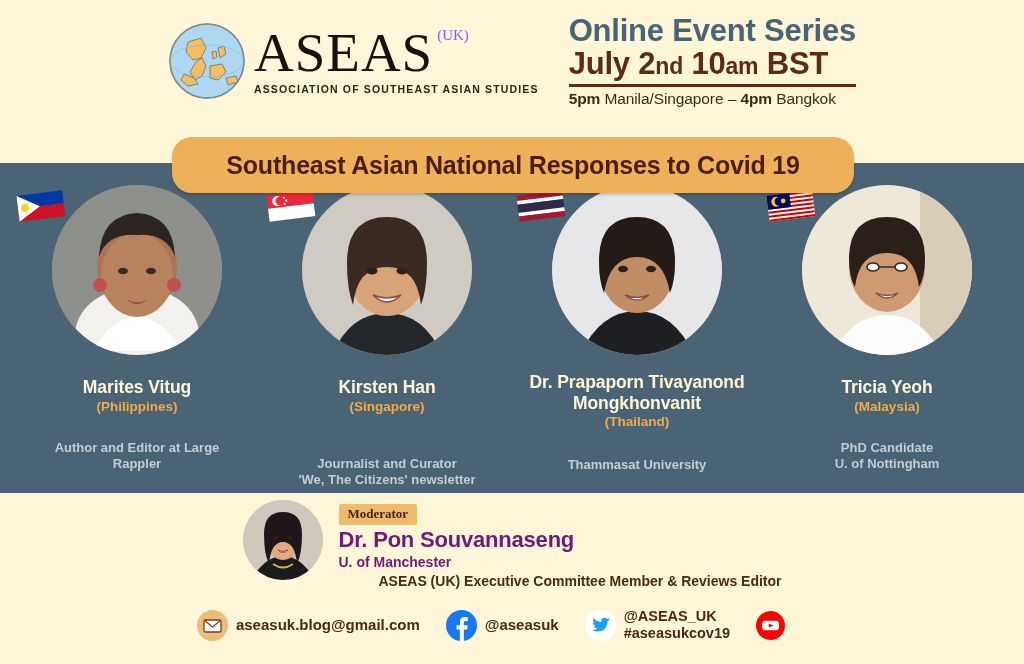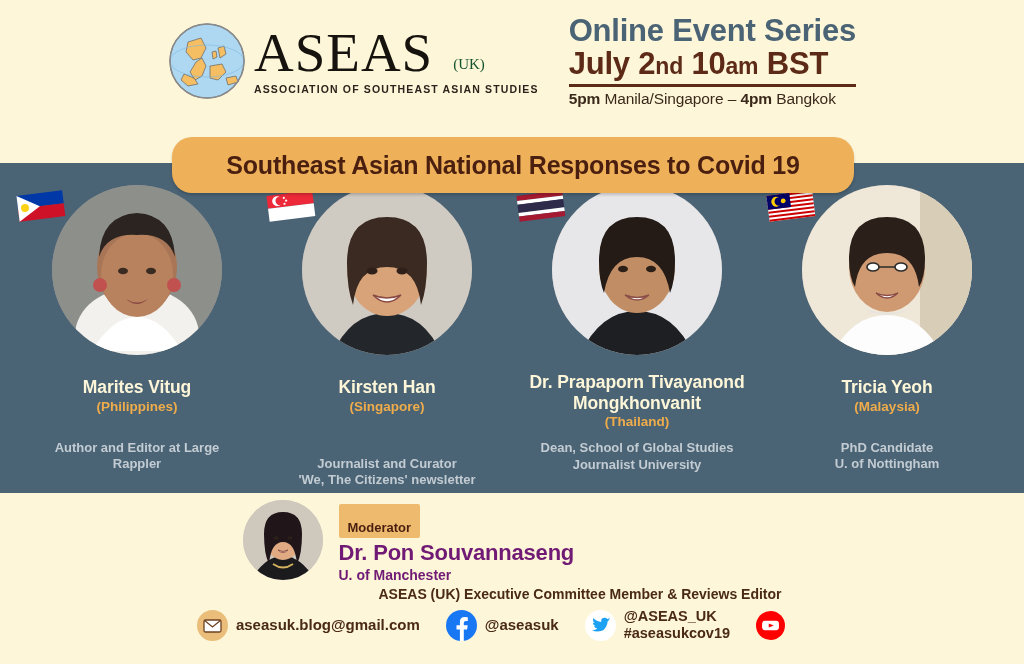--- a/index.html
+++ b/index.html
@@ -17,29 +17,29 @@
     position:absolute; left:0; top:0; width:1024px; height:163px;
     background:#fdf6d8;
   }
   .header-inner {
     display:flex; align-items:center; justify-content:center;
     gap:16px; padding-top:14px;
   }
   .logo-block { display:flex; align-items:center; gap:8px; }
   .globe { width:78px; height:78px; flex:none; }
   .aseas-text { display:flex; flex-direction:column; align-items:flex-start; }
-  .aseas-row { display:flex; align-items:flex-end; gap:20px; }
+  .aseas-row { display:flex; align-items:flex-start; gap:4px; }
   .aseas-main {
     font-family:"Liberation Serif", serif;
     font-size:55px; font-weight:400; letter-spacing:1px;
     color:#16120e; line-height:0.95;
   }
   .aseas-uk {
     font-family:"Liberation Serif", serif;
-    font-size:15px; color:#14532d; padding-bottom:7px;
+    font-size:15px; color:#8b5cf6; padding-bottom:7px;
   }
   .aseas-sub {
     font-family:"Liberation Sans", sans-serif;
     font-size:10.5px; letter-spacing:1.15px; color:#2c241c;
     font-weight:700; margin-top:3px;
   }
   .event-block { display:flex; flex-direction:column; align-items:flex-start; margin-left:14px; }
   .event-series {
     font-size:31px; font-weight:700; color:#4a6375; line-height:1.08;
     letter-spacing:-0.2px;
@@ -106,21 +106,21 @@
     display:flex; justify-content:center; align-items:flex-start; gap:16px;
   }
   .mod-photo {
     width:80px; height:80px; border-radius:50%; overflow:hidden;
     background:#cfc8bd; flex:none;
   }
   .mod-photo svg { display:block; width:80px; height:80px; }
   .mod-info { display:flex; flex-direction:column; align-items:flex-start; padding-top:4px; }
   .mod-badge {
     background:#eeba6e; color:#4a1f10; font-size:13px; font-weight:700;
-    padding:16px 9px 3px; border-radius:2px; margin-bottom:2px;
+    padding:2px 9px 3px; border-radius:2px; margin-bottom:2px;font-family:Liberation Serif, serif;
   }
   .mod-name { font-size:22px; font-weight:700; color:#701a75; line-height:1.2; letter-spacing:-0.2px; }
   .mod-aff { font-size:14px; font-weight:700; color:#701a75; line-height:1.35; }
   .mod-role { font-size:14px; font-weight:700; color:#4a2a14; line-height:1.35;margin-left:40px; }
 
   
   .social {
     position:absolute; left:0; top:608px; width:982px;
     display:flex; justify-content:center; align-items:center; gap:0;
   }
@@ -277,22 +277,22 @@
               <rect x="4" y="14.8" width="46" height="8.4" fill="#2d2a4a"></rect>
               <rect x="4" y="23.2" width="46" height="3.6" fill="#ffffff"></rect>
               <rect x="4" y="26.8" width="46" height="5.2" fill="#a51931"></rect>
             </g>
           </svg>
         </span>
       </div>
       <div class="sp-name sp-block-b">Dr. Prapaporn Tivayanond Mongkhonvanit</div>
       <div class="sp-country">(Thailand)</div>
       <div class="sp-role" style="margin-top:11px;">
-        <span>Dean, School of Global Studies</span><br>
-        <span>Journalist University</span>
+        <br>
+        <span>Thammasat University</span>
       </div>
     </div>
 
     <div class="speaker">
       <div class="photo-wrap">
         <div class="photo">
           <svg viewBox="0 0 170 170">
             <rect width="170" height="170" fill="#efe7d8"></rect>
             <rect x="118" y="0" width="52" height="170" fill="#d8cdb6"></rect>
             <path d="M30 170 q20 -40 55 -40 q35 0 55 40 z" fill="#fdfdfd"></path>

